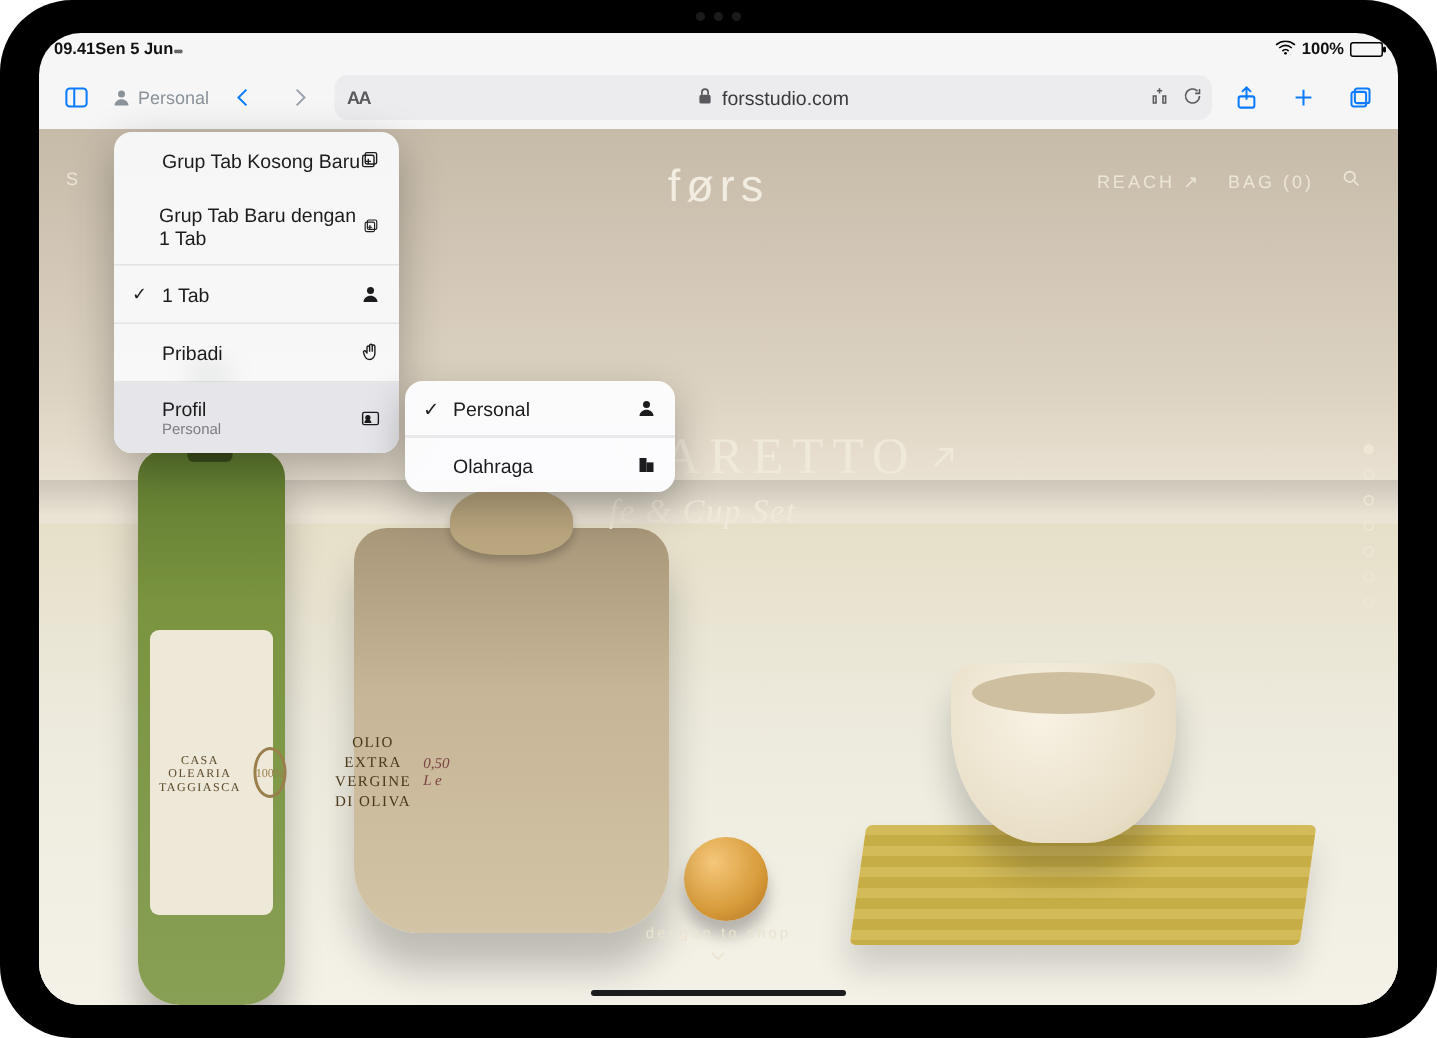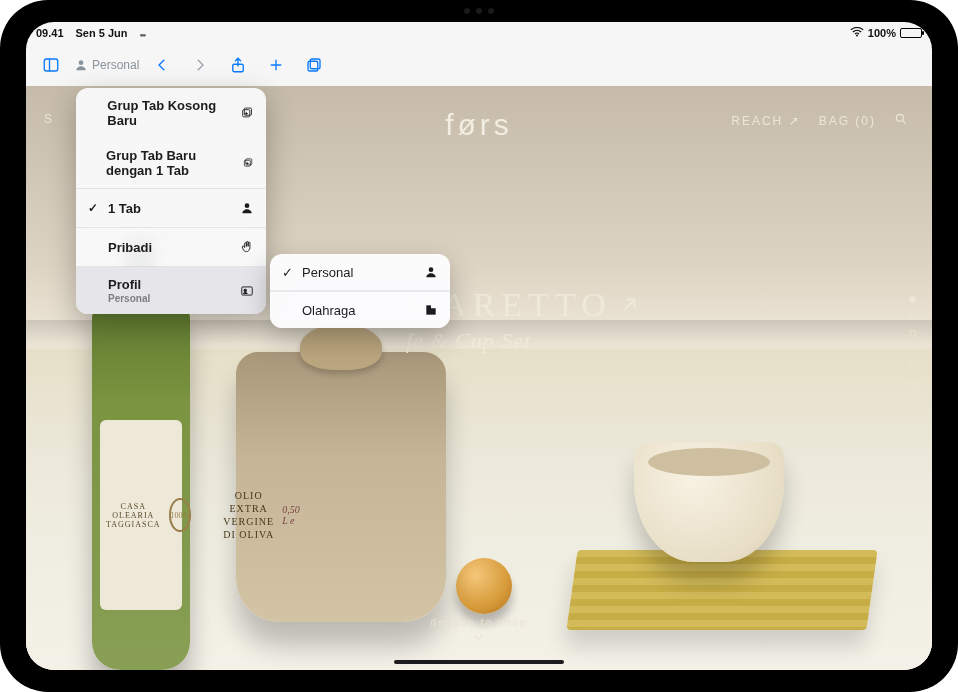--- a/index.html
+++ b/index.html
@@ -22,21 +22,21 @@
   
   .statusbar {
     height: 22px;
     display: flex; align-items: center;
     justify-content: space-between;
     padding: 0 10px;
     font-size: 11px; font-weight: 600;
     color: #111;
     position: relative; z-index: 30;
   }
-  .statusbar .left { display:flex; gap:12px; align-items:flex-end; }
+  .statusbar .left { display:flex; gap:0; align-items:flex-end; }
   .statusbar .right { display:flex; gap:4px; align-items:center; }
   .status-dots::before { content:"●●●"; letter-spacing:-2px; font-size:6px; color:#666; }
   .wifi { width:14px; height:10px; }
   .battery { width:22px; height:10px; border:1px solid #000; border-radius:2px; position:relative; }
   .battery::after { content:""; position:absolute; right:-3px; top:2px; width:2px; height:4px; background:#000; border-radius:1px; }
   .battery .fill { background:#000; width:100%; height:100%; border-radius:1px; }
 
   
   .notch {
     position:absolute; left:50%; top:8px; transform:translateX(-50%);
@@ -149,21 +149,21 @@
     border-radius:12px;
     box-shadow: 0 10px 30px rgba(0,0,0,.28);
     font-size:13px; color:#1c1c1e;
     z-index: 50;
     overflow:hidden;
   }
   .menu .row{
     display:flex; align-items:center; justify-content:space-between;
     padding:10px 12px; min-height:38px;
   }
-  .menu .row .lbl{ display:flex; gap:8px;font-weight:bold; }
+  .menu .row .lbl{ display:flex; gap:8px; }
   .menu .row .lbl .chk{ width:12px; visibility:hidden; font-size:12px;}
   .menu .row.checked .lbl .chk{ visibility:visible; }
   .menu .row .sub{ font-size:10px; color:#7d7d82; display:block; margin-top:1px;}
   .menu .div{ height:1px; background:rgba(0,0,0,.08); }
   .menu .row.sel{ background:#e6e6ea; }
   .menu svg.trail{ width:14px; height:14px; fill:#1c1c1e;}
   .menu svg.trail.outline{ fill:none; stroke:#1c1c1e; stroke-width:1.6;}
 
   .submenu{
     position:absolute; top:232px; left:244px; width:180px;
@@ -229,20 +229,38 @@
         <svg viewBox="0 0 24 24">
             <polyline points="15 5 8 12 15 19"></polyline>
           </svg>
       </div>
       <div class="tbtn dim">
         <svg viewBox="0 0 24 24">
             <polyline points="9 5 16 12 9 19"></polyline>
           </svg>
       </div>
 
+      <div class="addr">
+        <span class="aa">AA</span>
+        <span class="lock">
+          <svg viewBox="0 0 12 14">
+              <rect x="1.5" y="6" width="9" height="7" rx="1.5"></rect>
+              <path d="M3.5 6V4a2.5 2.5 0 015 0v2" fill="none" stroke="#5a5a5e" stroke-width="1.4"></path>
+            </svg>
+        </span>
+        <span>forsstudio.com</span>
+        <span class="right-icons">
+          <span><svg viewBox="0 0 24 24">
+                <path d="M12 3v6M9 6h6M5 12h3v8H5zM16 12h3v8h-3z"></path>
+              </svg></span>
+          <span><svg viewBox="0 0 24 24">
+                <path d="M20 12a8 8 0 11-2.3-5.6M20 4v5h-5"></path>
+              </svg></span>
+        </span>
+      </div>
 
       <div class="tbtn">
         <svg viewBox="0 0 24 24">
             <path d="M12 3v11M8 7l4-4 4 4"></path>
             <rect x="5" y="11" width="14" height="10" rx="2"></rect>
           </svg>
       </div>
       <div class="tbtn">
         <svg viewBox="0 0 24 24">
             <line x1="12" y1="5" x2="12" y2="19"></line>

